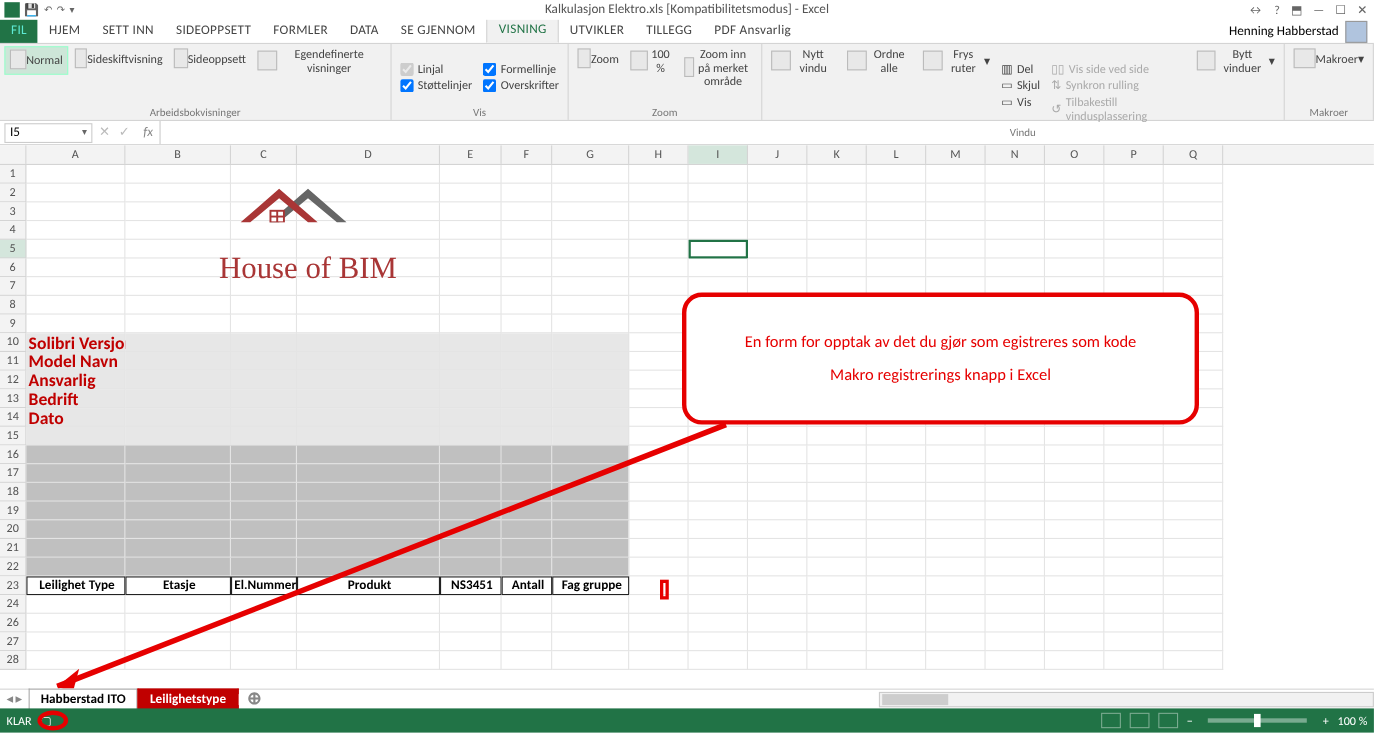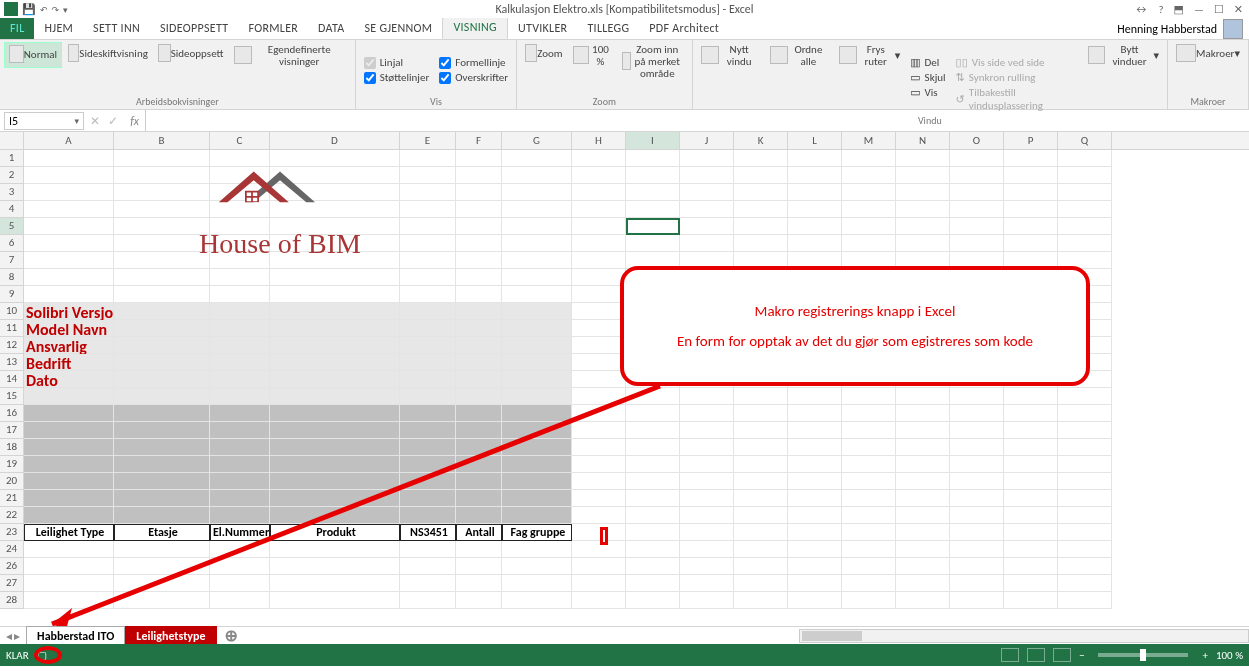--- a/index.html
+++ b/index.html
@@ -135,21 +135,21 @@
   <div class="tab file">FIL</div>
   <div class="tab">HJEM</div>
   <div class="tab">SETT INN</div>
   <div class="tab">SIDEOPPSETT</div>
   <div class="tab">FORMLER</div>
   <div class="tab">DATA</div>
   <div class="tab">SE GJENNOM</div>
   <div class="tab active">VISNING</div>
   <div class="tab">UTVIKLER</div>
   <div class="tab">TILLEGG</div>
-  <div class="tab" style="text-transform:none">PDF Architect</div>
+  <div class="tab" style="text-transform:none">PDF Ansvarlig</div>
   <div class="user-box">
     <span>Henning Habberstad</span>
     <div class="avatar"></div>
   </div>
 </div>
 
 <div class="ribbon">
   <div class="group">
     <div class="group-body">
       <div class="bigbtn active">
@@ -848,22 +848,22 @@
         <rect x="60" y="42" width="16" height="13" fill="#a93636"></rect>
         <rect x="62" y="44" width="5" height="4" fill="#fff"></rect>
         <rect x="69" y="44" width="5" height="4" fill="#fff"></rect>
         <rect x="62" y="50" width="5" height="4" fill="#fff"></rect>
         <rect x="69" y="50" width="5" height="4" fill="#fff"></rect>
       </svg>
     <div class="txt">House of BIM</div>
   </div>
 
   <div class="callout">
+    <div>En form for opptak av det du gjør som egistreres som kode</div>
     <div>Makro registrerings knapp i Excel</div>
-    <div>En form for opptak av det du gjør som egistreres som kode</div>
   </div>
   <svg class="arrowline" style="left:0;top:0;width:1249px;height:494px">
     <line x1="660" y1="254" x2="52" y2="492" stroke="#e60000" stroke-width="5"></line>
     <polygon points="52,492 72,476 66,498" fill="#e60000"></polygon>
   </svg>
   <div class="selbox"></div>
 </div>
 
 <div class="sheetbar">
   <div class="nav">

